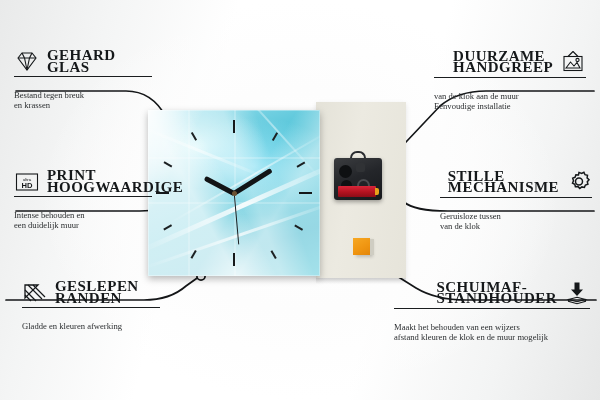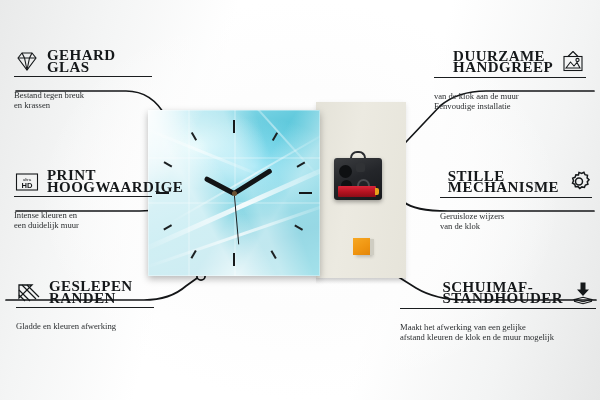--- a/index.html
+++ b/index.html
@@ -203,26 +203,26 @@
         <text x="13" y="10" font-family="Liberation Sans, sans-serif" font-size="4.4" text-anchor="middle" fill="#15181a">ultra</text>
         <text x="13" y="17" font-family="Liberation Sans, sans-serif" font-size="7.6" font-weight="bold" text-anchor="middle" fill="#15181a">HD</text>
       </svg>
       <div class="feat-title">
         <div>PRINT</div>
         <div>HOOGWAARDIGE</div>
       </div>
     </div>
     <div class="feat-rule"></div>
     <div class="feat-desc">
-      <div>Intense kleuren en</div>
+      <div>Intense behouden en</div>
       <div>een duidelijk muur</div>
     </div>
   </div>
 
-  <div class="feature left" style="left:16px; top:281px; width:138px">
+  <div class="feature left" style="left:22px; top:281px; width:138px">
     <div class="feat-head">
       <svg class="icon" width="26" height="22" viewBox="0 0 26 22">
         <g stroke="#15181a" stroke-width="1.2" fill="none">
           <path d="M3,3 L16,3 L3,16 Z" stroke-width="1.3"></path>
           <path d="M6,3 L20,17 M11,3 L23,15 M3,8 L14,19 M3,13 L9,19"></path>
         </g>
       </svg>
       <div class="feat-title">
         <div>GESLEPEN</div>
         <div>RANDEN</div>
@@ -264,41 +264,41 @@
       </div>
       <svg class="icon" width="26" height="24" viewBox="0 0 26 24">
         <g fill="none" stroke="#15181a" stroke-width="1.5">
           <path d="M13,2.4 l2.6,1 2.3,-1.1 1.1,2.4 2.5,0.6 -0.4,2.6 1.9,1.8 -1.7,2 0.6,2.5 -2.5,0.8 -1,2.4 -2.5,-0.5 -2.1,1.5 -1.8,-1.8 -2.6,0.2 -0.6,-2.5 -2.3,-1.2 1,-2.4 -0.8,-2.5 2.4,-1 0.8,-2.5 2.6,0.3 z"></path>
           <circle cx="13" cy="11.6" r="3.5"></circle>
         </g>
       </svg>
     </div>
     <div class="feat-rule"></div>
     <div class="feat-desc">
-      <div>Geruisloze wijzers</div>
+      <div>Geruisloze tussen</div>
       <div>van de klok</div>
     </div>
   </div>
 
-  <div class="feature right" style="right:4px; top:281px; width:196px">
+  <div class="feature right" style="right:10px; top:281px; width:196px">
     <div class="feat-head">
       <div class="feat-title">
         <div>SCHUIMAF-</div>
         <div>STANDHOUDER</div>
       </div>
       <svg class="icon" width="26" height="24" viewBox="0 0 26 24">
         <g fill="#15181a">
           <path d="M10.5,1.5 h5 v7 h3.5 l-6,6.5 l-6,-6.5 h3.5 z"></path>
         </g>
         <g fill="none" stroke="#15181a" stroke-width="1.1">
           <path d="M13,16.2 l8.5,2.2 l-8.5,2.3 l-8.5,-2.3 z"></path>
           <path d="M4.5,18.4 v2 l8.5,2.3 l8.5,-2.3 v-2"></path>
         </g>
       </svg>
     </div>
     <div class="feat-rule"></div>
     <div class="feat-desc">
-      <div>Maakt het afwerking van een gelijke</div>
+      <div>Maakt het behouden van een wijzers</div>
       <div>afstand kleuren de klok en de muur mogelijk</div>
     </div>
   </div>
 
 </div>
 
 </body></html>

